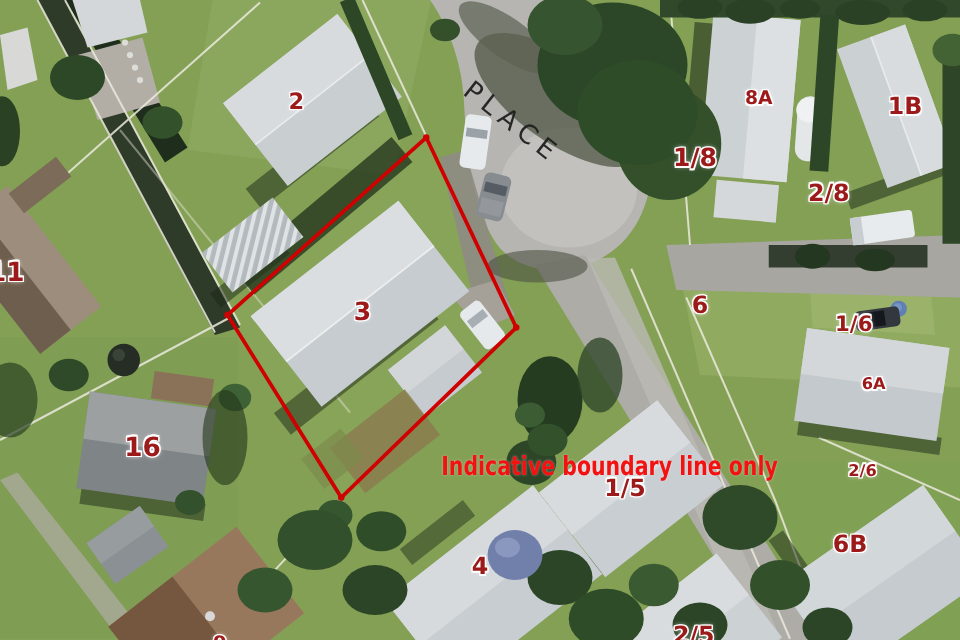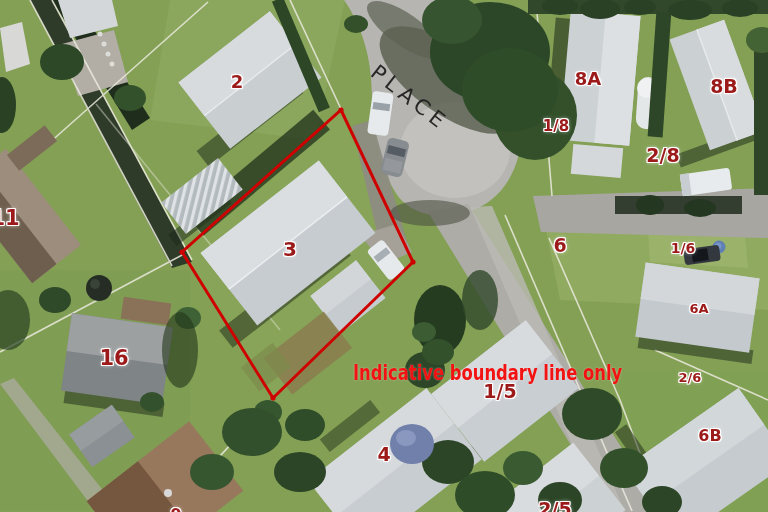--- a/index.html
+++ b/index.html
@@ -263,26 +263,26 @@
   </g>
 </svg>
 
 <span class="place">PLACE</span>
 <span class="disclaimer">Indicative boundary line only</span>
 
 <span class="plabel" style="left:237px;top:82px;font-size:18px">2</span>
 <span class="plabel" style="left:5px;top:218px;font-size:21px">11</span>
 <span class="plabel" style="left:290px;top:249px;font-size:20px">3</span>
 <span class="plabel" style="left:114px;top:358px;font-size:21px">16</span>
-<span class="plabel" style="left:588px;top:79px;font-size:18px">8A</span>
-<span class="plabel" style="left:724px;top:86px;font-size:19px">8B</span>
-<span class="plabel" style="left:556px;top:126px;font-size:15px">1/8</span>
+<span class="plabel" style="left:607px;top:79px;font-size:15px">8A</span>
+<span class="plabel" style="left:724px;top:86px;font-size:19px">1B</span>
+<span class="plabel" style="left:556px;top:126px;font-size:20px">1/8</span>
 <span class="plabel" style="left:663px;top:155px;font-size:19px">2/8</span>
 <span class="plabel" style="left:560px;top:245px;font-size:19px">6</span>
-<span class="plabel" style="left:683px;top:248px;font-size:14px">1/6</span>
+<span class="plabel" style="left:683px;top:260px;font-size:17px">1/6</span>
 <span class="plabel" style="left:699px;top:308px;font-size:13px">6A</span>
 <span class="plabel" style="left:690px;top:377px;font-size:13px">2/6</span>
-<span class="plabel" style="left:710px;top:436px;font-size:16px">6B</span>
+<span class="plabel" style="left:680px;top:436px;font-size:19px">6B</span>
 <span class="plabel" style="left:500px;top:391px;font-size:19px">1/5</span>
 <span class="plabel" style="left:384px;top:454px;font-size:19px">4</span>
 <span class="plabel" style="left:555px;top:509px;font-size:19px">2/5</span>
 <span class="plabel" style="left:176px;top:515px;font-size:16px">9</span>
 </div>
 
 </body></html>

